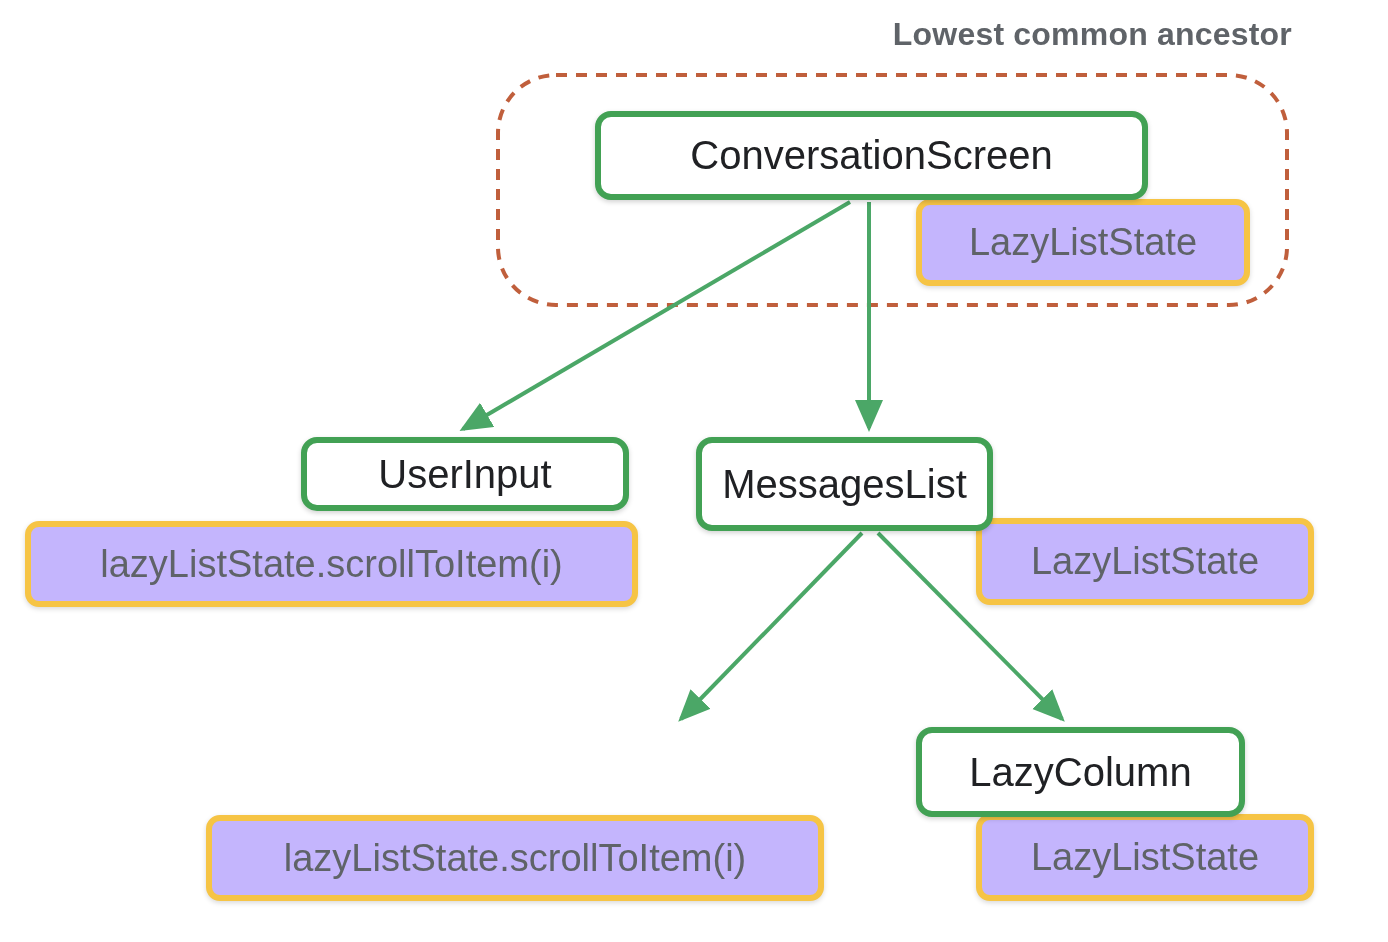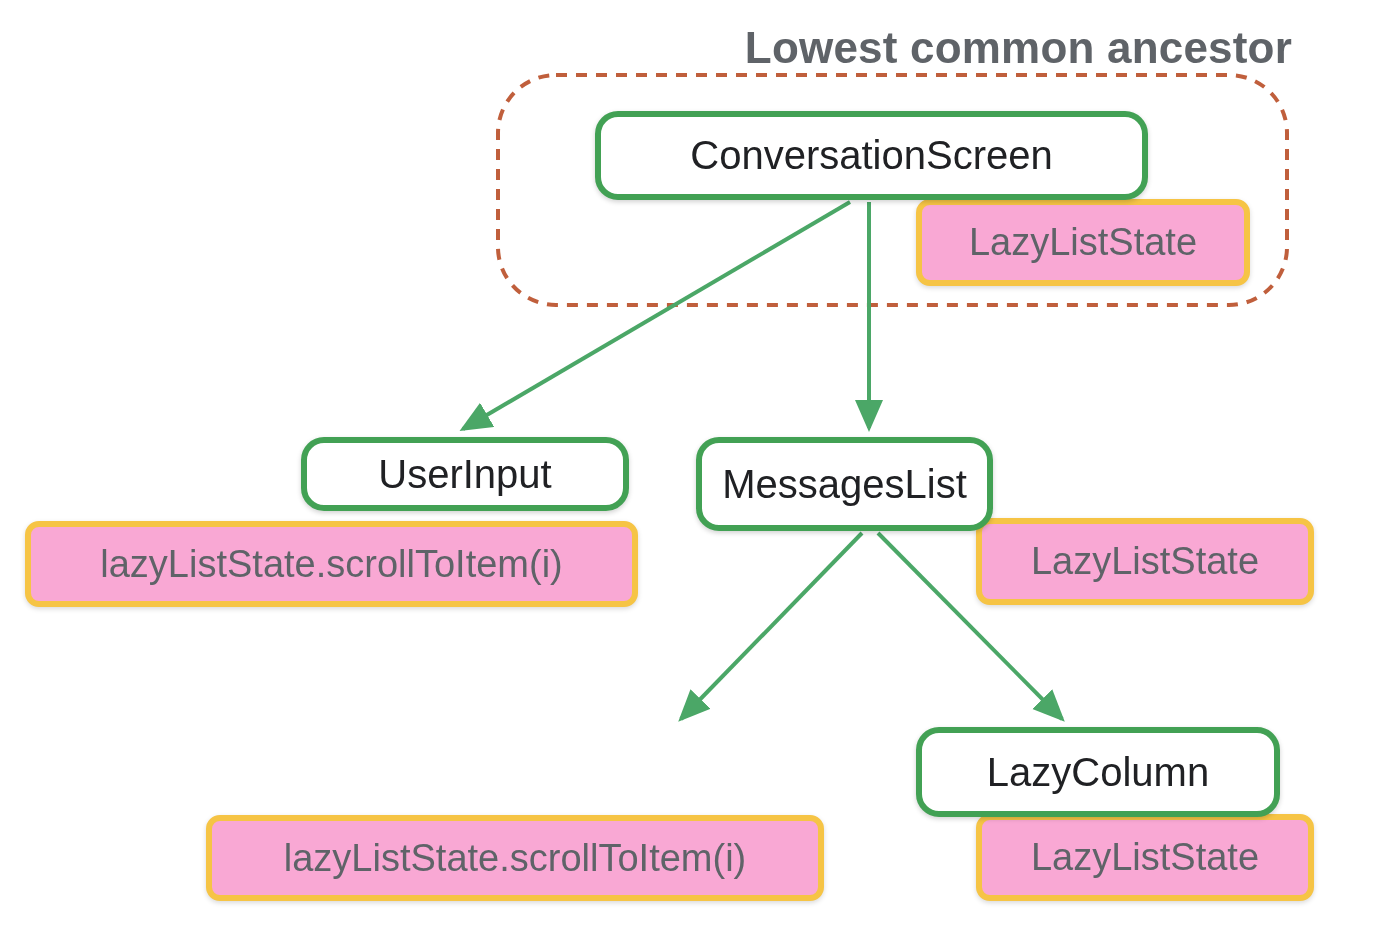--- a/index.html
+++ b/index.html
@@ -19,23 +19,23 @@
   }
   .canvas {
     position: relative;
     width: 1388px;
     height: 942px;
     background: var(--background);
     overflow: hidden;
   }
   .annotation {
     position: absolute;
-    top: 23px;
+    top: 16px;
     right: 96px;
-    font-size: 44px;
+    font-size: 32px;
     font-weight: 700;
     color: var(--annotation-text);
     letter-spacing: 0.2px;
     z-index: 4;
     white-space: nowrap;
   }
   .ancestor-outline {
     position: absolute;
     left: 495px;
     top: 72px;
@@ -61,33 +61,33 @@
     stroke-width: 4;
   }
   #arrowhead path { fill: var(--arrow); }
   .node {
     position: absolute;
     display: flex;
     align-items: center;
     justify-content: center;
     background: #fff;
     border: 6px solid var(--node-border);
-    border-radius: 23px;
+    border-radius: 16px;
     font-size: 40px;
     color: var(--node-text);
     z-index: 3;
     box-shadow: 0 2px 5px rgba(0,0,0,0.18);
     white-space: nowrap;
   }
   .state {
     position: absolute;
     display: flex;
     align-items: center;
     justify-content: center;
-    background: #f9a8d4;
+    background: #c4b5fd;
     border: 6px solid var(--state-border);
     border-radius: 14px;
     font-size: 38px;
     color: var(--state-text);
     z-index: 2;
     box-shadow: 0 2px 5px rgba(0,0,0,0.15);
     white-space: nowrap;
   }
 </style>
 </head>
@@ -123,15 +123,15 @@
 
   <div class="state" style="left:976px; top:814px; width:338px; height:87px;">LazyListState</div>
 
   <div class="node" style="left:595px; top:111px; width:553px; height:89px;">ConversationScreen</div>
 
   <div class="node" style="left:301px; top:437px; width:328px; height:74px;">UserInput</div>
 
   <div class="node" style="left:696px; top:437px; width:297px; height:94px;">MessagesList</div>
 
 
-  <div class="node" style="left:916px; top:727px; width:364px; height:90px;">LazyColumn</div>
+  <div class="node" style="left:916px; top:727px; width:329px; height:90px;">LazyColumn</div>
 
 </div>
 
 </body></html>

